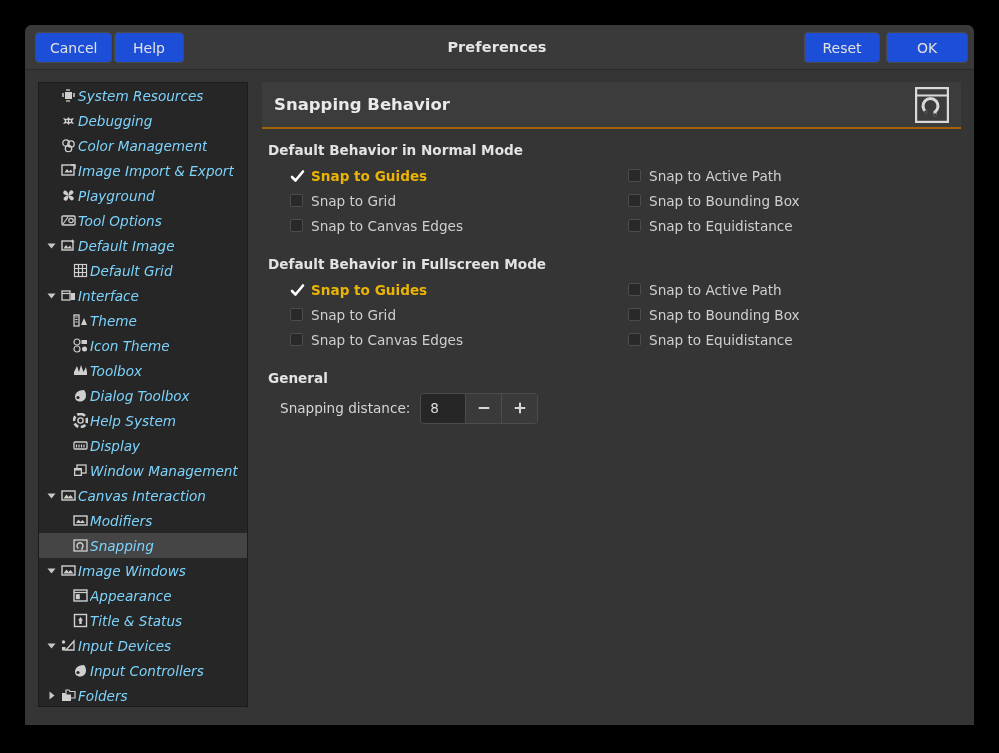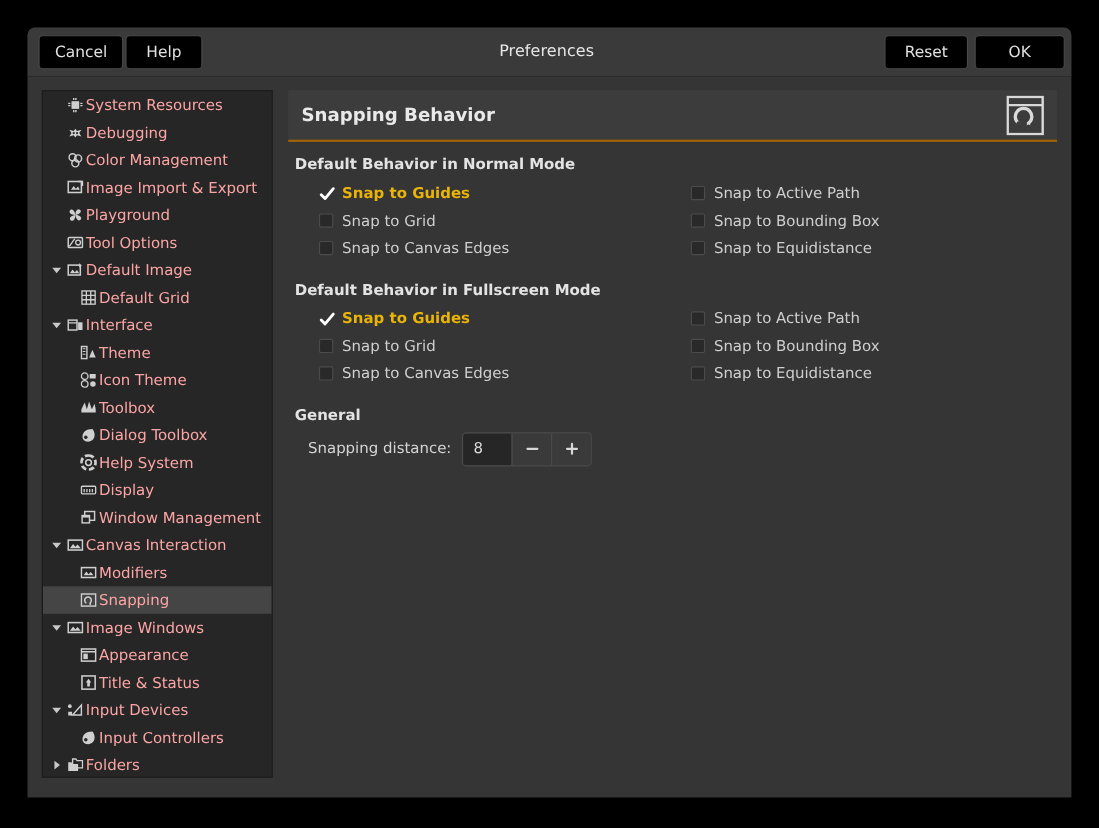--- a/index.html
+++ b/index.html
@@ -32,28 +32,28 @@
     border-bottom: 1px solid #2b2b2b;
     box-sizing: border-box;
   }
   .titlebar-title {
     position: absolute;
     left: 0; right: 5px; top: 0;
     line-height: 44px;
     text-align: center;
     color: #e6e6e6;
     font-size: 14.5px;
-    font-weight: 400;
+    font-weight: 700;
     letter-spacing: 0.1px;
   }
   .hdr-btn {
     position: absolute;
     top: 7px;
     height: 31px;
-    background: #000000;
+    background: #1d4ed8;
     border: 1px solid #4a4a4a;
     border-radius: 4px;
     color: #e2e2e2;
     font-size: 14px;
     font-family: "DejaVu Sans", "Liberation Sans", sans-serif;
     padding: 0 14px;
     cursor: pointer;
     display: flex;
     align-items: center;
     justify-content: center;
@@ -82,26 +82,27 @@
     background: #262626;
     border: 1px solid #1c1c1c;
     box-sizing: border-box;
     overflow: hidden;
     height: 625px;
   }
   .tree-row {
     display: flex;
     align-items: center;
     height: 25px;
-    color: #fca5a5;
+    color: #7dd3fc;
     font-size: 13.6px;
     padding-left: 4px;
     box-sizing: border-box;
     cursor: pointer;
     white-space: nowrap;
+    font-style: italic;
   }
   .tree-row.selected { background: #454545; }
   .arrow {
     width: 16px;
     display: flex;
     align-items: center;
     justify-content: center;
     flex: none;
   }
   .arrow svg { display: block; }

